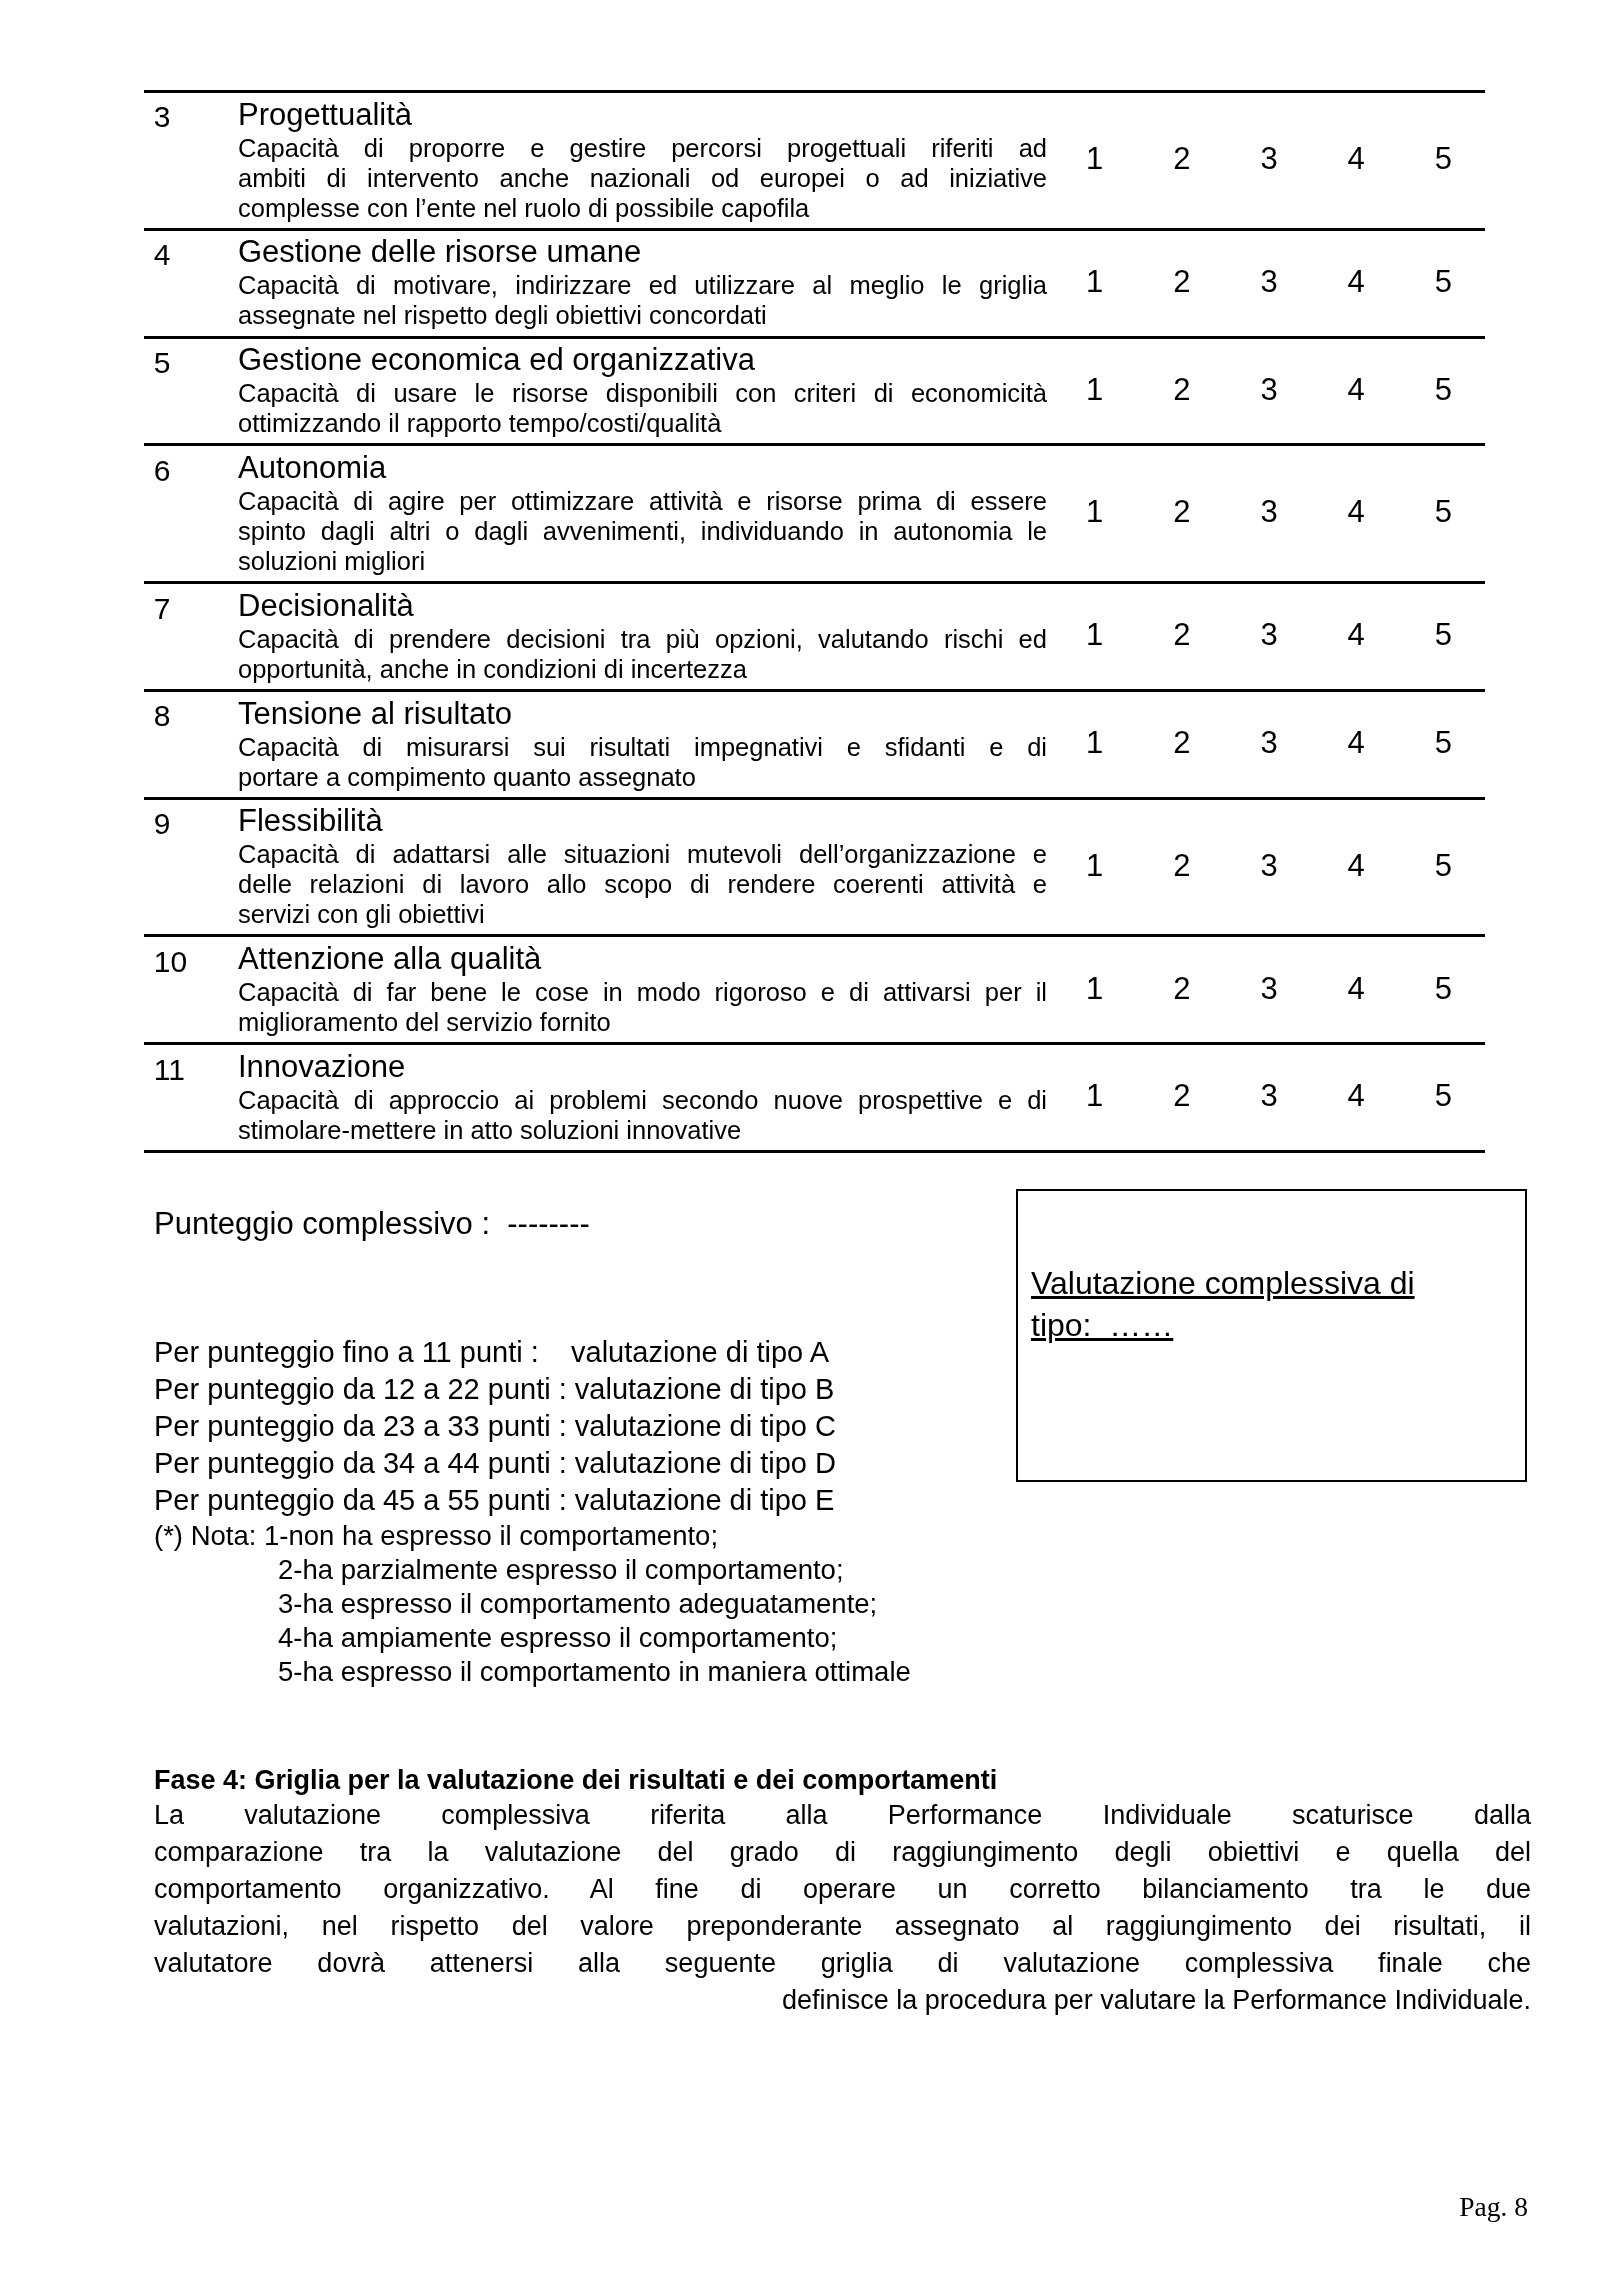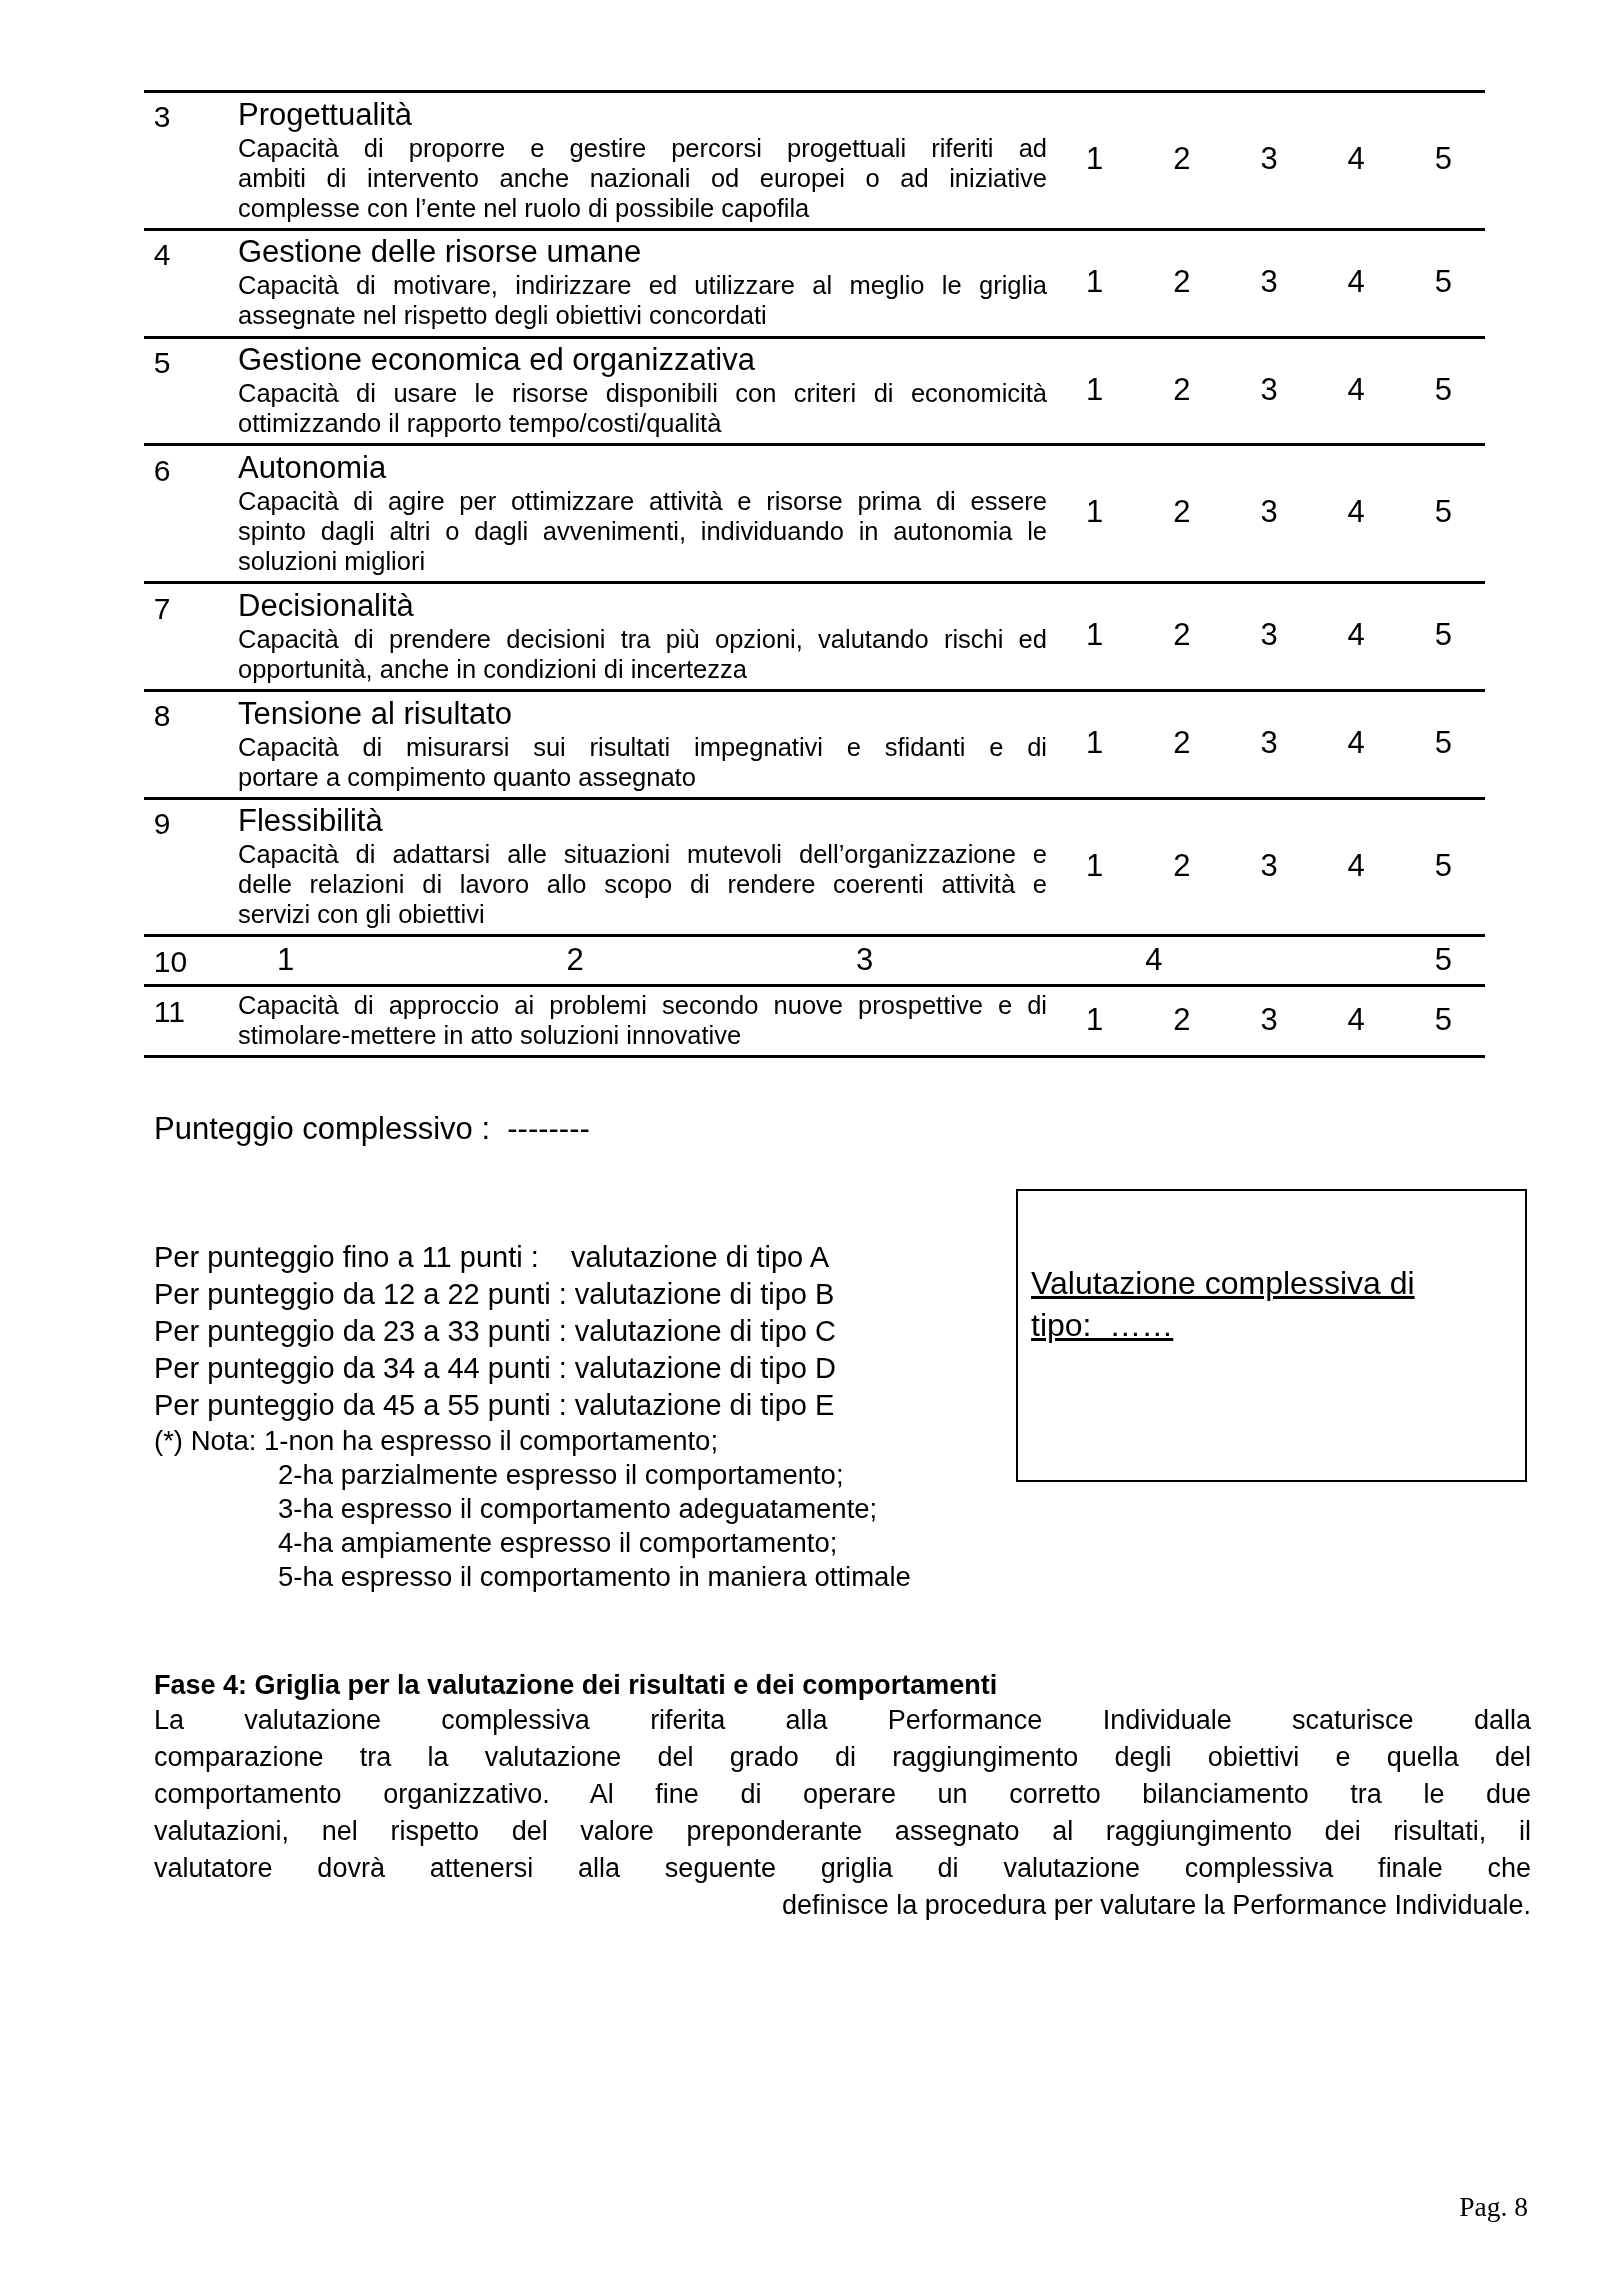--- a/index.html
+++ b/index.html
@@ -153,32 +153,38 @@
       <span>1</span>
       <span>2</span>
       <span>3</span>
       <span>4</span>
       <span>5</span>
     </div>
   </div>
 
   <div class="row">
     <div class="num">10</div>
+    <div class="content">
+      <div class="title">Attenzione alla qualità</div>
+      <div class="dline jl">Capacità di far bene le cose in modo rigoroso e di attivarsi per il</div>
+      <div class="dline">miglioramento del servizio fornito</div>
+    </div>
     <div class="ratings">
       <span>1</span>
       <span>2</span>
       <span>3</span>
       <span>4</span>
       <span>5</span>
     </div>
   </div>
 
   <div class="row">
     <div class="num">11</div>
     <div class="content">
+      <div class="title">Innovazione</div>
       <div class="dline jl">Capacità di approccio ai problemi secondo nuove prospettive e di</div>
       <div class="dline">stimolare-mettere in atto soluzioni innovative</div>
     </div>
     <div class="ratings">
       <span>1</span>
       <span>2</span>
       <span>3</span>
       <span>4</span>
       <span>5</span>
     </div>

